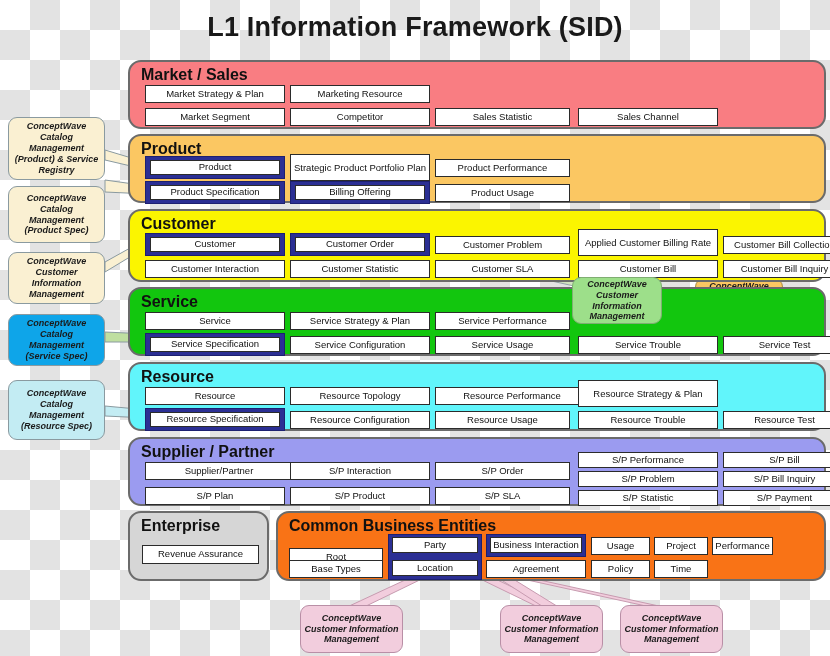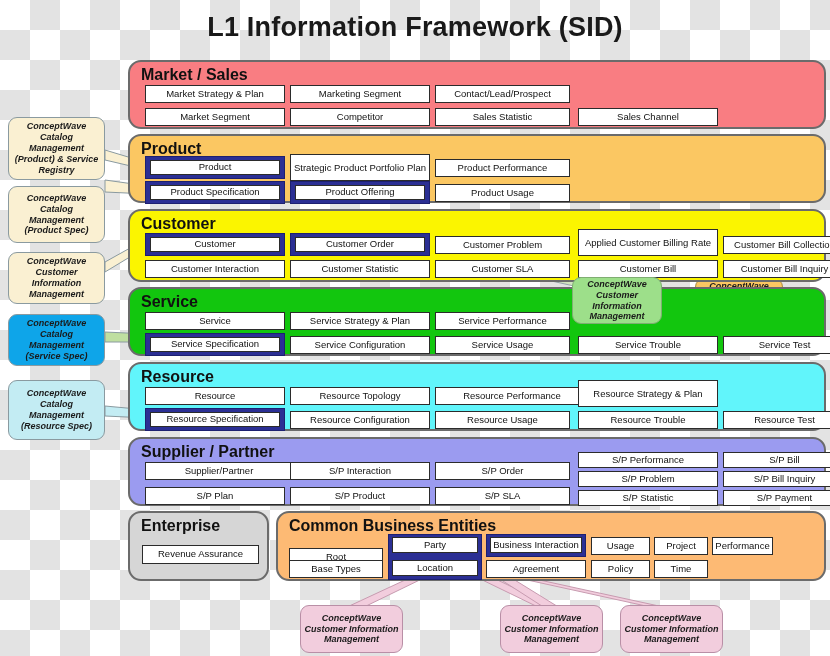--- a/index.html
+++ b/index.html
@@ -86,38 +86,37 @@
     <polygon points="540,608 470,574 485,574 556,608" fill="#f2cddd" stroke="#c79bb0" stroke-width="1"></polygon>
     <polygon points="545,608 492,574 505,574 560,608" fill="#f2cddd" stroke="#c79bb0" stroke-width="1"></polygon>
     <polygon points="655,608 500,574 512,574 668,608" fill="#f2cddd" stroke="#c79bb0" stroke-width="1"></polygon>
   </svg>
 
   <div class="title">L1 Information Framework (SID)</div>
 
   <div class="band" style="left:128px;top:60px;width:698px;height:69px;background:#f97d82;">
     <div class="band-title">Market / Sales</div>
     <div class="ent" style="left:15px;top:23px;width:140px;height:18px;">Market Strategy &amp; Plan</div>
-    <div class="ent" style="left:160px;top:23px;width:140px;height:18px;">Marketing Segment</div>
-    <div class="ent" style="left:305px;top:23px;width:135px;height:18px;">Contact/Lead/Prospect</div>
+    <div class="ent" style="left:160px;top:23px;width:140px;height:18px;">Marketing Resource</div>
     <div class="ent" style="left:15px;top:46px;width:140px;height:18px;">Market Segment</div>
     <div class="ent" style="left:160px;top:46px;width:140px;height:18px;">Competitor</div>
     <div class="ent" style="left:305px;top:46px;width:135px;height:18px;">Sales Statistic</div>
     <div class="ent" style="left:448px;top:46px;width:140px;height:18px;">Sales Channel</div>
   </div>
 
   <div class="band" style="left:128px;top:134px;width:698px;height:69px;background:#fbc762;">
     <div class="band-title">Product</div>
     <div class="hl" style="left:15px;top:20px;width:140px;height:23px;"></div>
     <div class="ent" style="left:20px;top:24px;width:130px;height:15px;">Product</div>
     <div class="ent two" style="left:160px;top:18px;width:140px;height:27px;">Strategic Product Portfolio Plan</div>
     <div class="ent" style="left:305px;top:23px;width:135px;height:18px;">Product Performance</div>
     <div class="hl" style="left:15px;top:45px;width:140px;height:23px;"></div>
     <div class="ent" style="left:20px;top:49px;width:130px;height:15px;">Product Specification</div>
     <div class="hl" style="left:160px;top:45px;width:140px;height:23px;"></div>
-    <div class="ent" style="left:165px;top:49px;width:130px;height:15px;">Product Offering</div>
+    <div class="ent" style="left:165px;top:49px;width:130px;height:15px;">Billing Offering</div>
     <div class="ent" style="left:305px;top:48px;width:135px;height:18px;">Product Usage</div>
     <div class="callout offer" style="left:565px;top:142px;width:88px;height:50px;position:absolute;">ConceptWave Catalog Management (Offer)</div>
   </div>
 
   <div class="band" style="left:128px;top:209px;width:698px;height:73px;background:#fbf500;">
     <div class="band-title">Customer</div>
     <div class="hl" style="left:15px;top:22px;width:140px;height:23px;"></div>
     <div class="ent" style="left:20px;top:26px;width:130px;height:15px;">Customer</div>
     <div class="hl" style="left:160px;top:22px;width:140px;height:23px;"></div>
     <div class="ent" style="left:165px;top:26px;width:130px;height:15px;">Customer Order</div>
@@ -174,21 +173,21 @@
     <div class="ent" style="left:593px;top:13px;width:123px;height:16px;">S/P Bill</div>
     <div class="ent" style="left:593px;top:32px;width:123px;height:16px;">S/P Bill Inquiry</div>
     <div class="ent" style="left:593px;top:51px;width:123px;height:16px;">S/P Payment</div>
   </div>
 
   <div class="band" style="left:128px;top:511px;width:141px;height:70px;background:#d6d6d6;">
     <div class="band-title">Enterprise</div>
     <div class="ent" style="left:12px;top:32px;width:117px;height:19px;">Revenue Assurance</div>
   </div>
 
-  <div class="band" style="left:276px;top:511px;width:550px;height:70px;background:#fdba74;">
+  <div class="band" style="left:276px;top:511px;width:550px;height:70px;background:#f97316;">
     <div class="band-title">Common Business Entities</div>
     <div class="ent" style="left:11px;top:24px;width:94px;height:18px;margin-top:11px;">Root</div>
     <div class="hl" style="left:110px;top:21px;width:94px;height:46px;"></div>
     <div class="ent" style="left:114px;top:24px;width:86px;height:16px;">Party</div>
     <div class="hl" style="left:208px;top:21px;width:100px;height:23px;"></div>
     <div class="ent" style="left:212px;top:24px;width:92px;height:16px;">Business Interaction</div>
     <div class="ent" style="left:313px;top:24px;width:59px;height:18px;">Usage</div>
     <div class="ent" style="left:376px;top:24px;width:54px;height:18px;">Project</div>
     <div class="ent" style="left:434px;top:24px;width:61px;height:18px;">Performance</div>
     <div class="ent" style="left:11px;top:47px;width:94px;height:18px;">Base Types</div>

